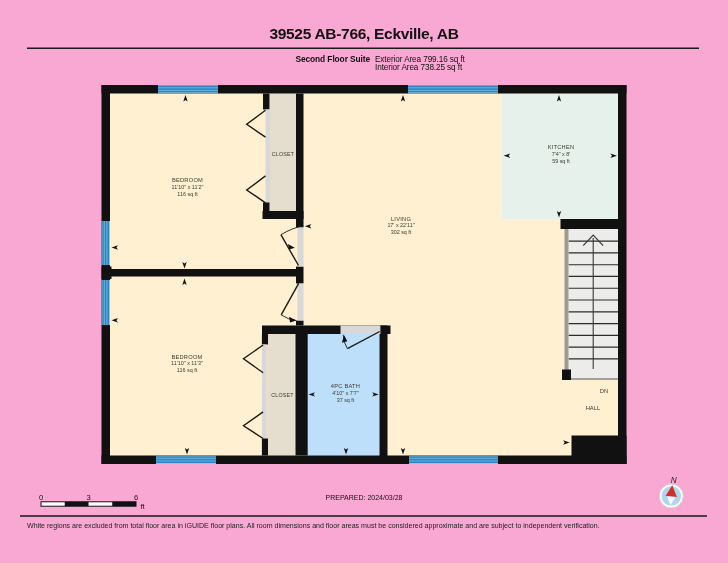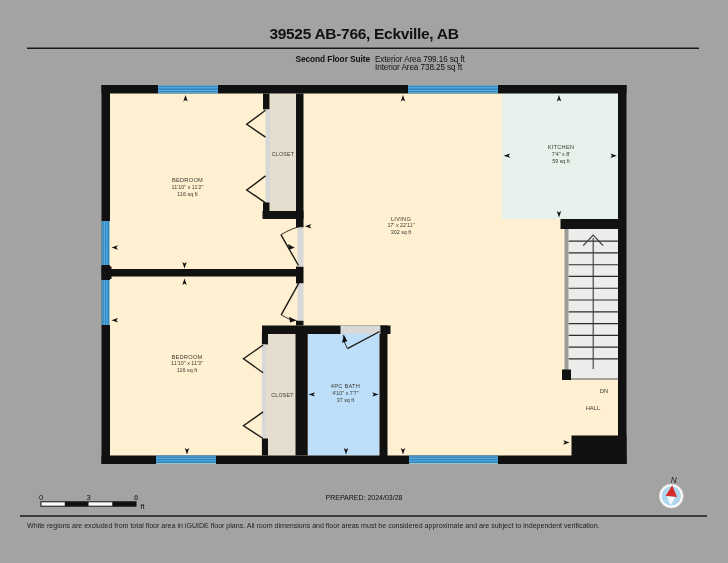--- a/index.html
+++ b/index.html
@@ -1,16 +1,16 @@
 <!DOCTYPE html>
 <html><head>
 <meta charset="utf-8">
 <style>
   html,body{margin:0;padding:0;background:#ffffff;}
-  #page{position:relative;width:728px;height:563px;background:#a3a3a3;overflow:hidden;
+  #page{position:relative;width:728px;height:563px;background:#f9a8d4;overflow:hidden;
         font-family:"Liberation Sans", sans-serif;}
   svg text{font-family:"Liberation Sans", sans-serif;}
 </style>
 </head>
 <body>
 <div id="page">
 <svg width="728" height="563" viewBox="0 0 728 563" xmlns="http://www.w3.org/2000/svg">
 <defs>
   <path id="dimarrow" d="M0,0 L6.5,-2.2 L4.9,0 L6.5,2.2 Z" fill="#111111"></path>
 </defs>

